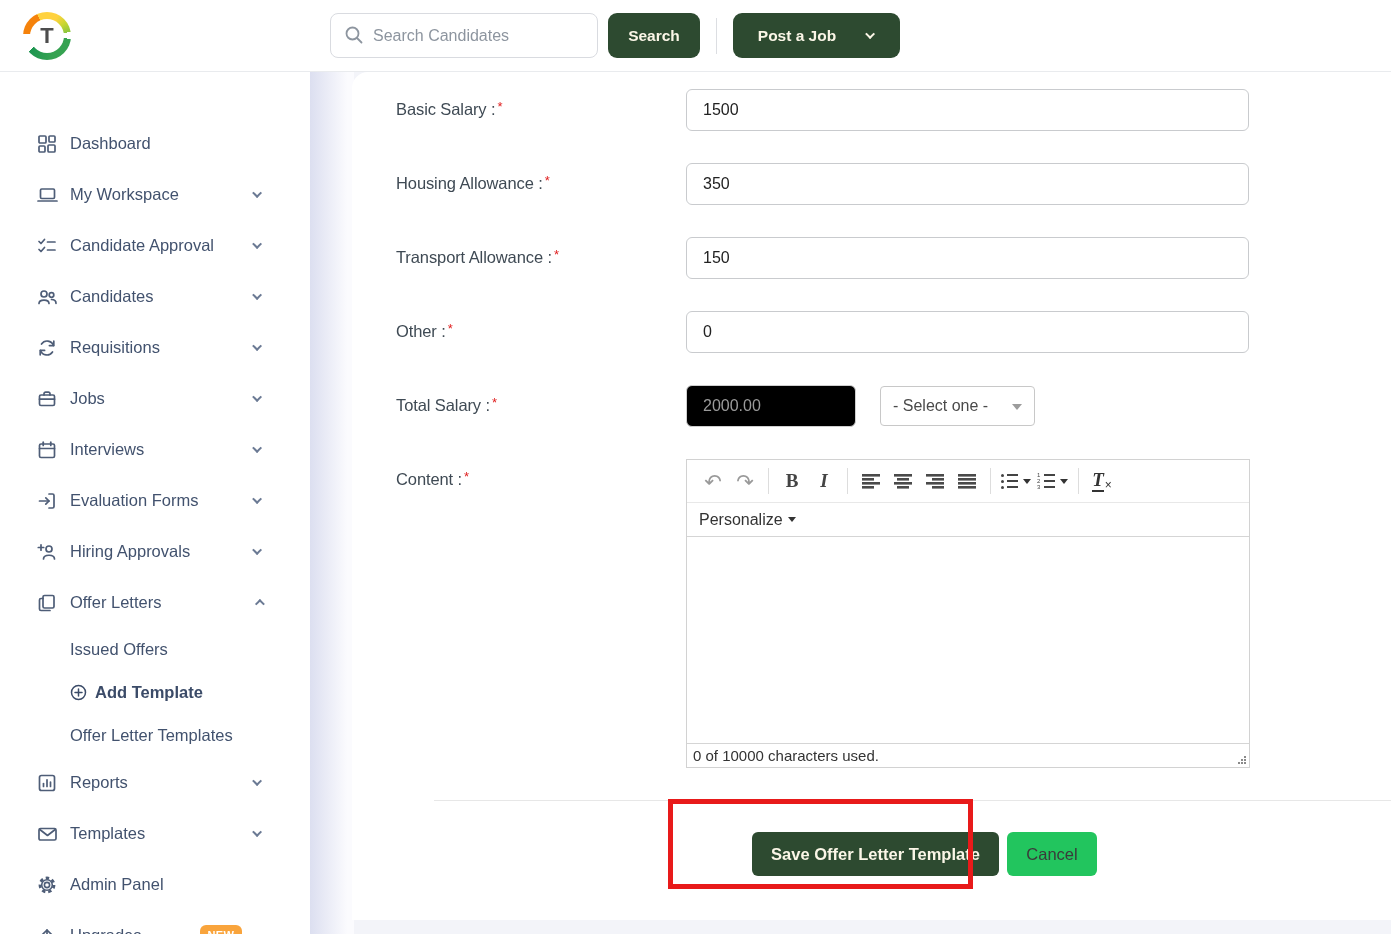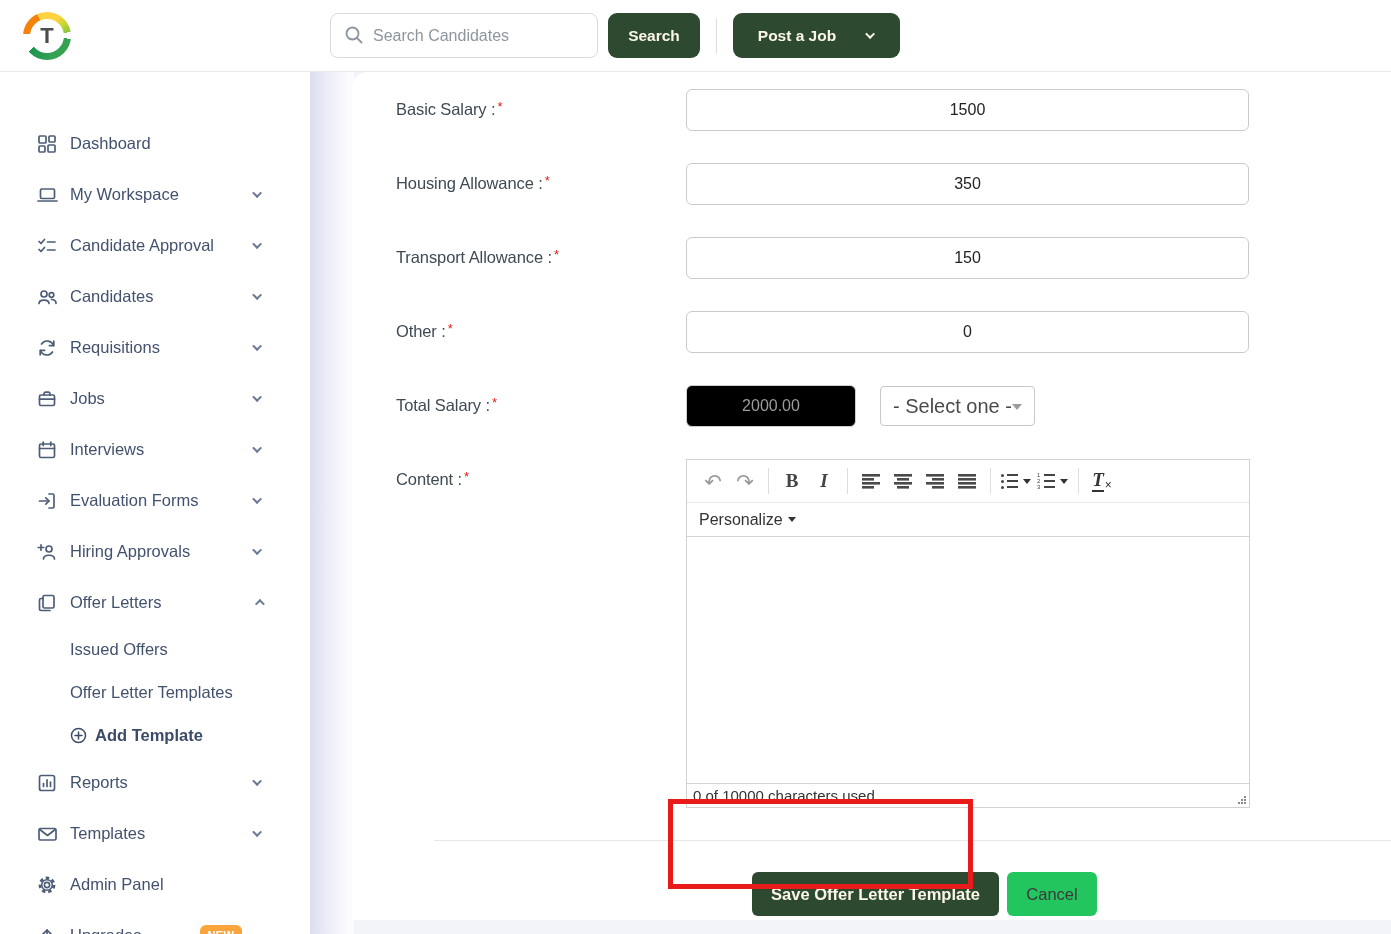--- a/index.html
+++ b/index.html
@@ -58,26 +58,26 @@
   .badge-new { margin-left:58px; background:#f9a43c; color:#fff; font-size:11px; font-weight:700;
     padding:4px 8px 5px; border-radius:6px; letter-spacing:.3px; }
   .nav-svg { stroke:#4e5d77; stroke-width:1.7; fill:none; stroke-linecap:round; stroke-linejoin:round; }
 
   
   .form-area { position:relative; padding:17px 0 0 44px; }
   .form-row { display:flex; margin-bottom:32px; }
   .form-label { width:290px; padding-top:10px; font-size:16.5px; color:#3f4a54; letter-spacing:-0.1px; }
   .req { color:#e02020; font-size:13px; vertical-align:4px; margin-left:2px; }
   .txt-input { width:563px; height:42px; border:1px solid #c9cbce; border-radius:6px;
-    padding:0 16px; font-size:16px; color:#222; outline:none; font-family:"Liberation Sans", sans-serif;text-align:center; }
+    padding:0 16px; font-size:16px; color:#222; outline:none; font-family:"Liberation Sans", sans-serif; }
   .txt-input:disabled, .txt-input.disabled { background:#000000; color:#9b9b9b; border-color:#cfcfcf; }
   .total-input { width:170px; }
   .select-box { width:155px; height:40px; border:1px solid #c8c8c8; border-radius:4px; background:#fff;
     margin-left:24px; margin-top:1px; display:flex; align-items:center; padding:0 12px; cursor:pointer;
-    font-size:20px; color:#4a4a4a; position:relative; }
+    font-size:16px; color:#4a4a4a; position:relative; }
   .select-arrow { position:absolute; right:12px; top:17px; width:0; height:0;
     border-left:5px solid transparent; border-right:5px solid transparent; border-top:6px solid #9c9c9c; }
 
   
   .editor { width:564px; border:1px solid #d2d2d2; background:#fff; }
   .ed-toolbar { height:43px; display:flex; align-items:center; padding:0 10px; border-bottom:1px solid #e8e8e8; }
   .ed-btn { height:30px; min-width:26px; display:flex; align-items:center; justify-content:center;
     cursor:pointer; margin:0 3px; color:#444; }
   .ed-sep { width:1px; height:26px; background:#ddd; margin:0 7px; }
   .undo-glyph { font-size:21px; color:#9a9a9a; line-height:1; }
@@ -91,21 +91,21 @@
   .list-bar { width:11px; height:2.5px; background:#444; }
   .mini-caret { width:0; height:0; border-left:4px solid transparent; border-right:4px solid transparent;
     border-top:5px solid #333; margin-left:5px; }
   .tx-T { font-style:italic; font-size:19px; font-weight:600; color:#333;
     border-bottom:2px solid #333; font-family:"Liberation Serif", serif; line-height:1.05; }
   .tx-x { font-size:12px; color:#333; margin-left:1px; transform:translateY(4px); }
   .ed-personalize-row { height:34px; display:flex; align-items:center; padding:0 12px; border-bottom:1px solid #d5d5d5; }
   .personalize-btn { display:flex; align-items:center; cursor:pointer; font-size:16px; color:#333; }
   .ed-content { height:206px; background:#fff; outline:none; padding:8px; font-size:15px; color:#333; }
   .ed-status { height:24px; border-top:1px solid #d5d5d5; display:flex; align-items:center;
-    padding:0 6px; font-size:15px; color:#333; position:relative;margin-top:40px; }
+    padding:0 6px; font-size:15px; color:#333; position:relative; }
   .resize-grip { position:absolute; right:2px; bottom:2px; width:10px; height:10px;
     background:
       radial-gradient(circle at 8px 2px,#8a8a8a 1px,transparent 1.3px),
       radial-gradient(circle at 8px 5px,#8a8a8a 1px,transparent 1.3px),
       radial-gradient(circle at 8px 8px,#8a8a8a 1px,transparent 1.3px),
       radial-gradient(circle at 5px 5px,#8a8a8a 1px,transparent 1.3px),
       radial-gradient(circle at 5px 8px,#8a8a8a 1px,transparent 1.3px),
       radial-gradient(circle at 2px 8px,#8a8a8a 1px,transparent 1.3px); }
 
   
@@ -270,33 +270,33 @@
         </svg>
     </span>
     <span>Offer Letters</span>
     <span class="chev up"></span>
   </div>
 
   <div class="nav-sub">
     <span>Issued Offers</span>
   </div>
 
-  <div class="nav-sub">
-    <span>Offer Letter Templates</span>
-  </div>
-
   <div class="nav-sub active">
     <span class="plus-icon">
       <svg width="17" height="17" viewBox="0 0 17 17">
           <circle cx="8.5" cy="8.5" r="7" fill="none" stroke="#3b4b68" stroke-width="1.5"></circle>
           <line x1="8.5" y1="5" x2="8.5" y2="12" stroke="#3b4b68" stroke-width="1.5" stroke-linecap="round"></line>
           <line x1="5" y1="8.5" x2="12" y2="8.5" stroke="#3b4b68" stroke-width="1.5" stroke-linecap="round"></line>
         </svg>
     </span>
     <span>Add Template</span>
+  </div>
+
+  <div class="nav-sub">
+    <span>Offer Letter Templates</span>
   </div>
 
   <div class="nav-item">
     <span class="nicon">
       <svg width="20" height="20" viewBox="0 0 20 20" class="nav-svg">
           <rect x="2.5" y="2.5" width="15" height="15" rx="2"></rect>
           <line x1="6.5" y1="13.5" x2="6.5" y2="10.5"></line>
           <line x1="10" y1="13.5" x2="10" y2="6.8"></line>
           <line x1="13.5" y1="13.5" x2="13.5" y2="9"></line>
         </svg>

